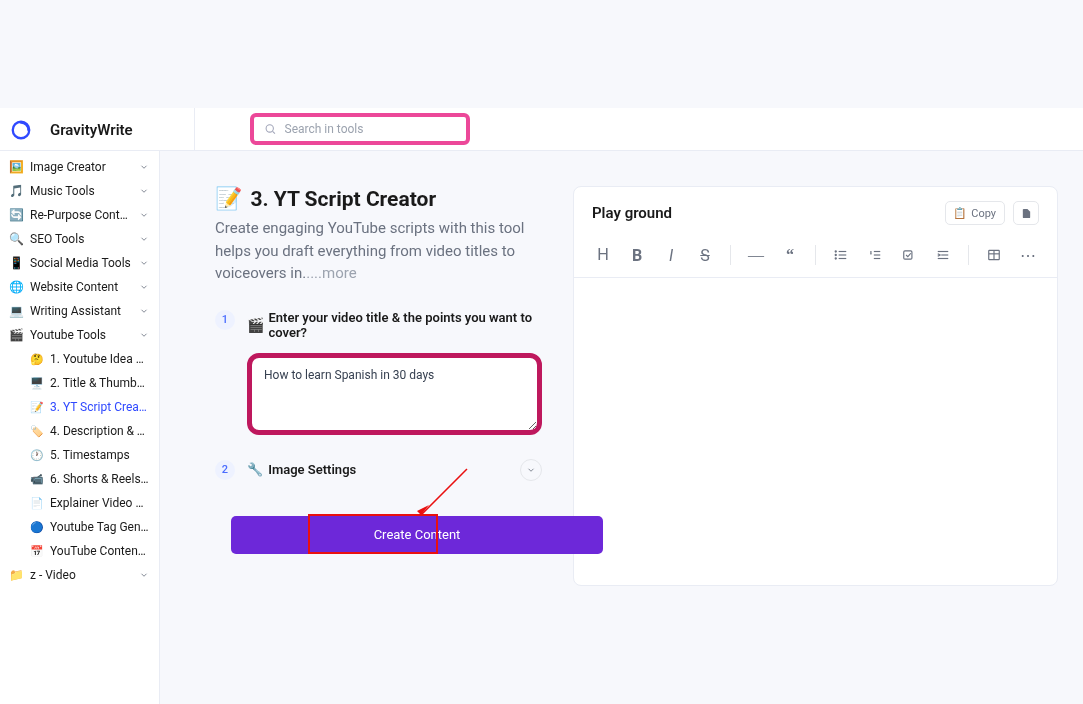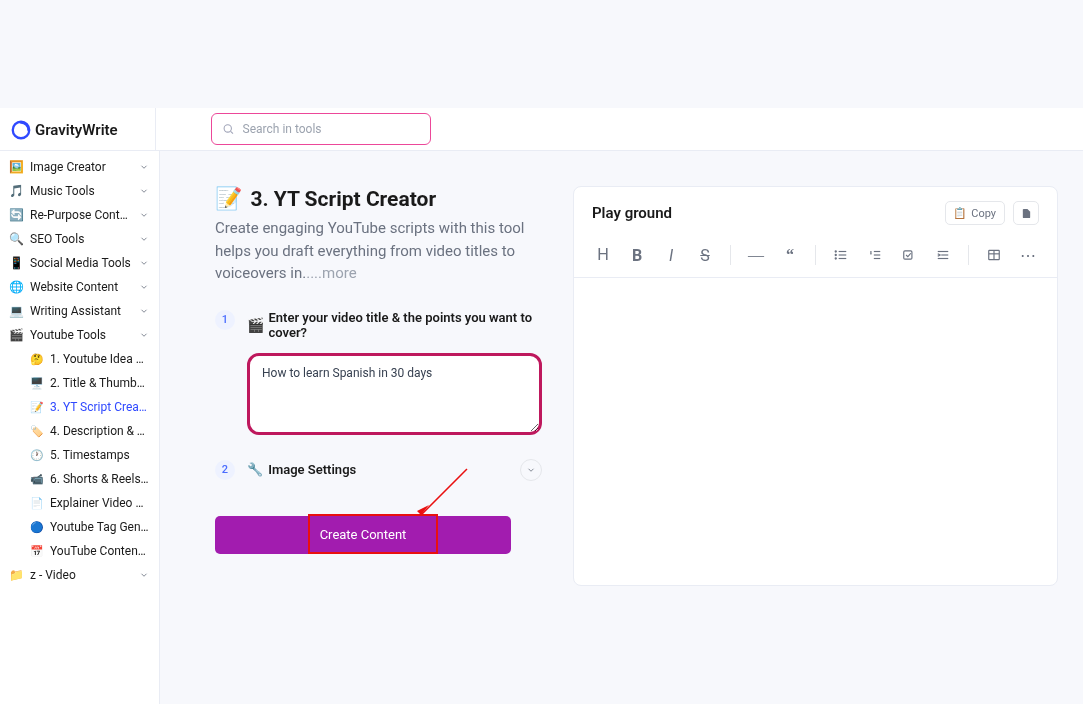--- a/index.html
+++ b/index.html
@@ -1,24 +1,24 @@
 <!DOCTYPE html>
 <html><head>
 <meta charset="utf-8">
 <style>
 * { margin:0; padding:0; box-sizing:border-box; font-family:-apple-system,BlinkMacSystemFont,"Segoe UI",Roboto,sans-serif; }
 body { background:#f7f8fc; width:1083px; height:704px; overflow:hidden; }
 .container { display:flex; flex-direction:column; height:704px; }
 .topbar { height:108px; background:#f7f8fc; }
 .header { height:43px; background:#fff; border-bottom:1px solid #e9ecf4; display:flex; }
-.logo { width:156px; height:43px; display:flex; align-items:center; padding-left:10px; gap:3px; border-right:1px solid #e9ecf4; }
+.logo { width:195px; height:43px; display:flex; align-items:center; padding-left:10px; gap:18px; border-right:1px solid #e9ecf4; }
 .logo-icon { width:22px; height:22px; }
 .logo-text { font-size:15px; font-weight:600; color:#1a1a1a; }
 .search-wrap { flex:1; display:flex; align-items:center; padding-left:55px; }
-.search { width:220px; height:32px; border:1px solid #ec4899; border-radius:6px; display:flex; align-items:center; padding:0 10px; gap:8px; }
+.search { width:220px; height:32px; border:4px solid #ec4899; border-radius:6px; display:flex; align-items:center; padding:0 10px; gap:8px; }
 .search-icon { width:14px; height:14px; color:#a0a4b8; }
 .search input { border:none; outline:none; font-size:12px; color:#555; width:100%; background:transparent; }
 .search input::placeholder { color:#9ca3af; }
 .main { display:flex; flex:1; overflow:hidden; }
 .sidebar { width:195px; background:#fff; border-right:1px solid #e9ecf4; overflow-y:auto; padding:4px 0; position:relative; }
 .sidebar::-webkit-scrollbar { width:4px; }
 .sidebar::-webkit-scrollbar-thumb { background:#c9ccd9; border-radius:2px; }
 .nav-item { display:flex; align-items:center; padding:5px 10px; font-size:12px; color:#1a1a1a; cursor:pointer; gap:6px; }
 .nav-icon { width:14px; height:14px; display:inline-flex; align-items:center; justify-content:center; font-size:12px; line-height:1; }
 .nav-label { flex:1; white-space:nowrap; overflow:hidden; text-overflow:ellipsis; }
@@ -32,25 +32,25 @@
 .form-header { margin-bottom:25px; }
 .form-title { display:flex; align-items:center; gap:8px; font-size:21px; font-weight:700; color:#1a1a1a; margin-bottom:6px; }
 .form-title-icon { font-size:22px; }
 .form-desc { font-size:15px; color:#6b7280; line-height:1.5; }
 .more-link { color:#9ca3af; cursor:pointer; }
 .form-row { display:flex; gap:12px; margin-bottom:20px; }
 .step-num { width:20px; height:20px; border-radius:50%; background:#eef2ff; color:#4a6cff; font-size:11px; font-weight:500; display:flex; align-items:center; justify-content:center; flex-shrink:0; }
 .form-col { flex:1; }
 .form-label { font-size:13px; font-weight:600; color:#1a1a1a; display:flex; align-items:center; gap:4px; }
 .form-label-icon { font-size:14px; }
-textarea { width:295px; height:82px; margin-top:13px; border:3px solid #be185d; border-radius:12px; padding:10px 12px; font-size:12px; color:#374151; outline:none; resize:vertical; font-family:inherit; }
+textarea { width:295px; height:82px; margin-top:13px; border:5px solid #be185d; border-radius:12px; padding:10px 12px; font-size:12px; color:#374151; outline:none; resize:vertical; font-family:inherit; }
 .settings-row { display:flex; align-items:center; gap:12px; margin-bottom:35px; position:relative; }
 .settings-label { font-size:13px; font-weight:600; color:#1a1a1a; display:flex; align-items:center; gap:5px; flex:1; }
 .settings-chevron { width:22px; height:22px; border:1px solid #e5e7eb; border-radius:50%; display:flex; align-items:center; justify-content:center; cursor:pointer; margin-right:13px; }
-.create-btn { width:296px; height:38px; background:#a21caf; color:#fff; border:none; border-radius:5px; font-size:13px; cursor:pointer; display:block; margin-left:0; position:relative; }
+.create-btn { width:372px; height:38px; background:#6d28d9; color:#fff; border:none; border-radius:5px; font-size:13px; cursor:pointer; display:block; margin-left:16px; position:relative; }
 .btn-highlight { position:absolute; border:2px solid #e91010; pointer-events:none; width:130px; height:40px; left:93px; top:-2px; }
 .arrow { position:absolute; color:#e91010; pointer-events:none; top:-49px; left:198px; }
 .playground { flex:1; background:#fff; border:1px solid #e9ecf4; border-radius:8px; height:400px; }
 .pg-header { display:flex; align-items:center; justify-content:space-between; padding:14px 18px 8px 18px;text-align:center; }
 .pg-title { font-size:15px; font-weight:600; color:#1a1a1a; }
 .pg-actions { display:flex; gap:8px; }
 .copy-btn { display:flex; align-items:center; gap:4px; border:1px solid #e5e7eb; border-radius:5px; padding:4px 8px; font-size:11px; color:#6b7280; cursor:pointer; background:#fff; }
 .icon-btn { width:26px; height:24px; border:1px solid #e5e7eb; border-radius:5px; display:flex; align-items:center; justify-content:center; cursor:pointer; background:#fff; color:#6b7280; font-size:11px; }
 .toolbar { display:flex; align-items:center; gap:4px; padding:8px 14px; border-bottom:1px solid #e9ecf4; }
 .tb-btn { width:30px; height:28px; display:flex; align-items:center; justify-content:center; cursor:pointer; color:#6b7280; border-radius:4px; font-family:Georgia,serif; }

